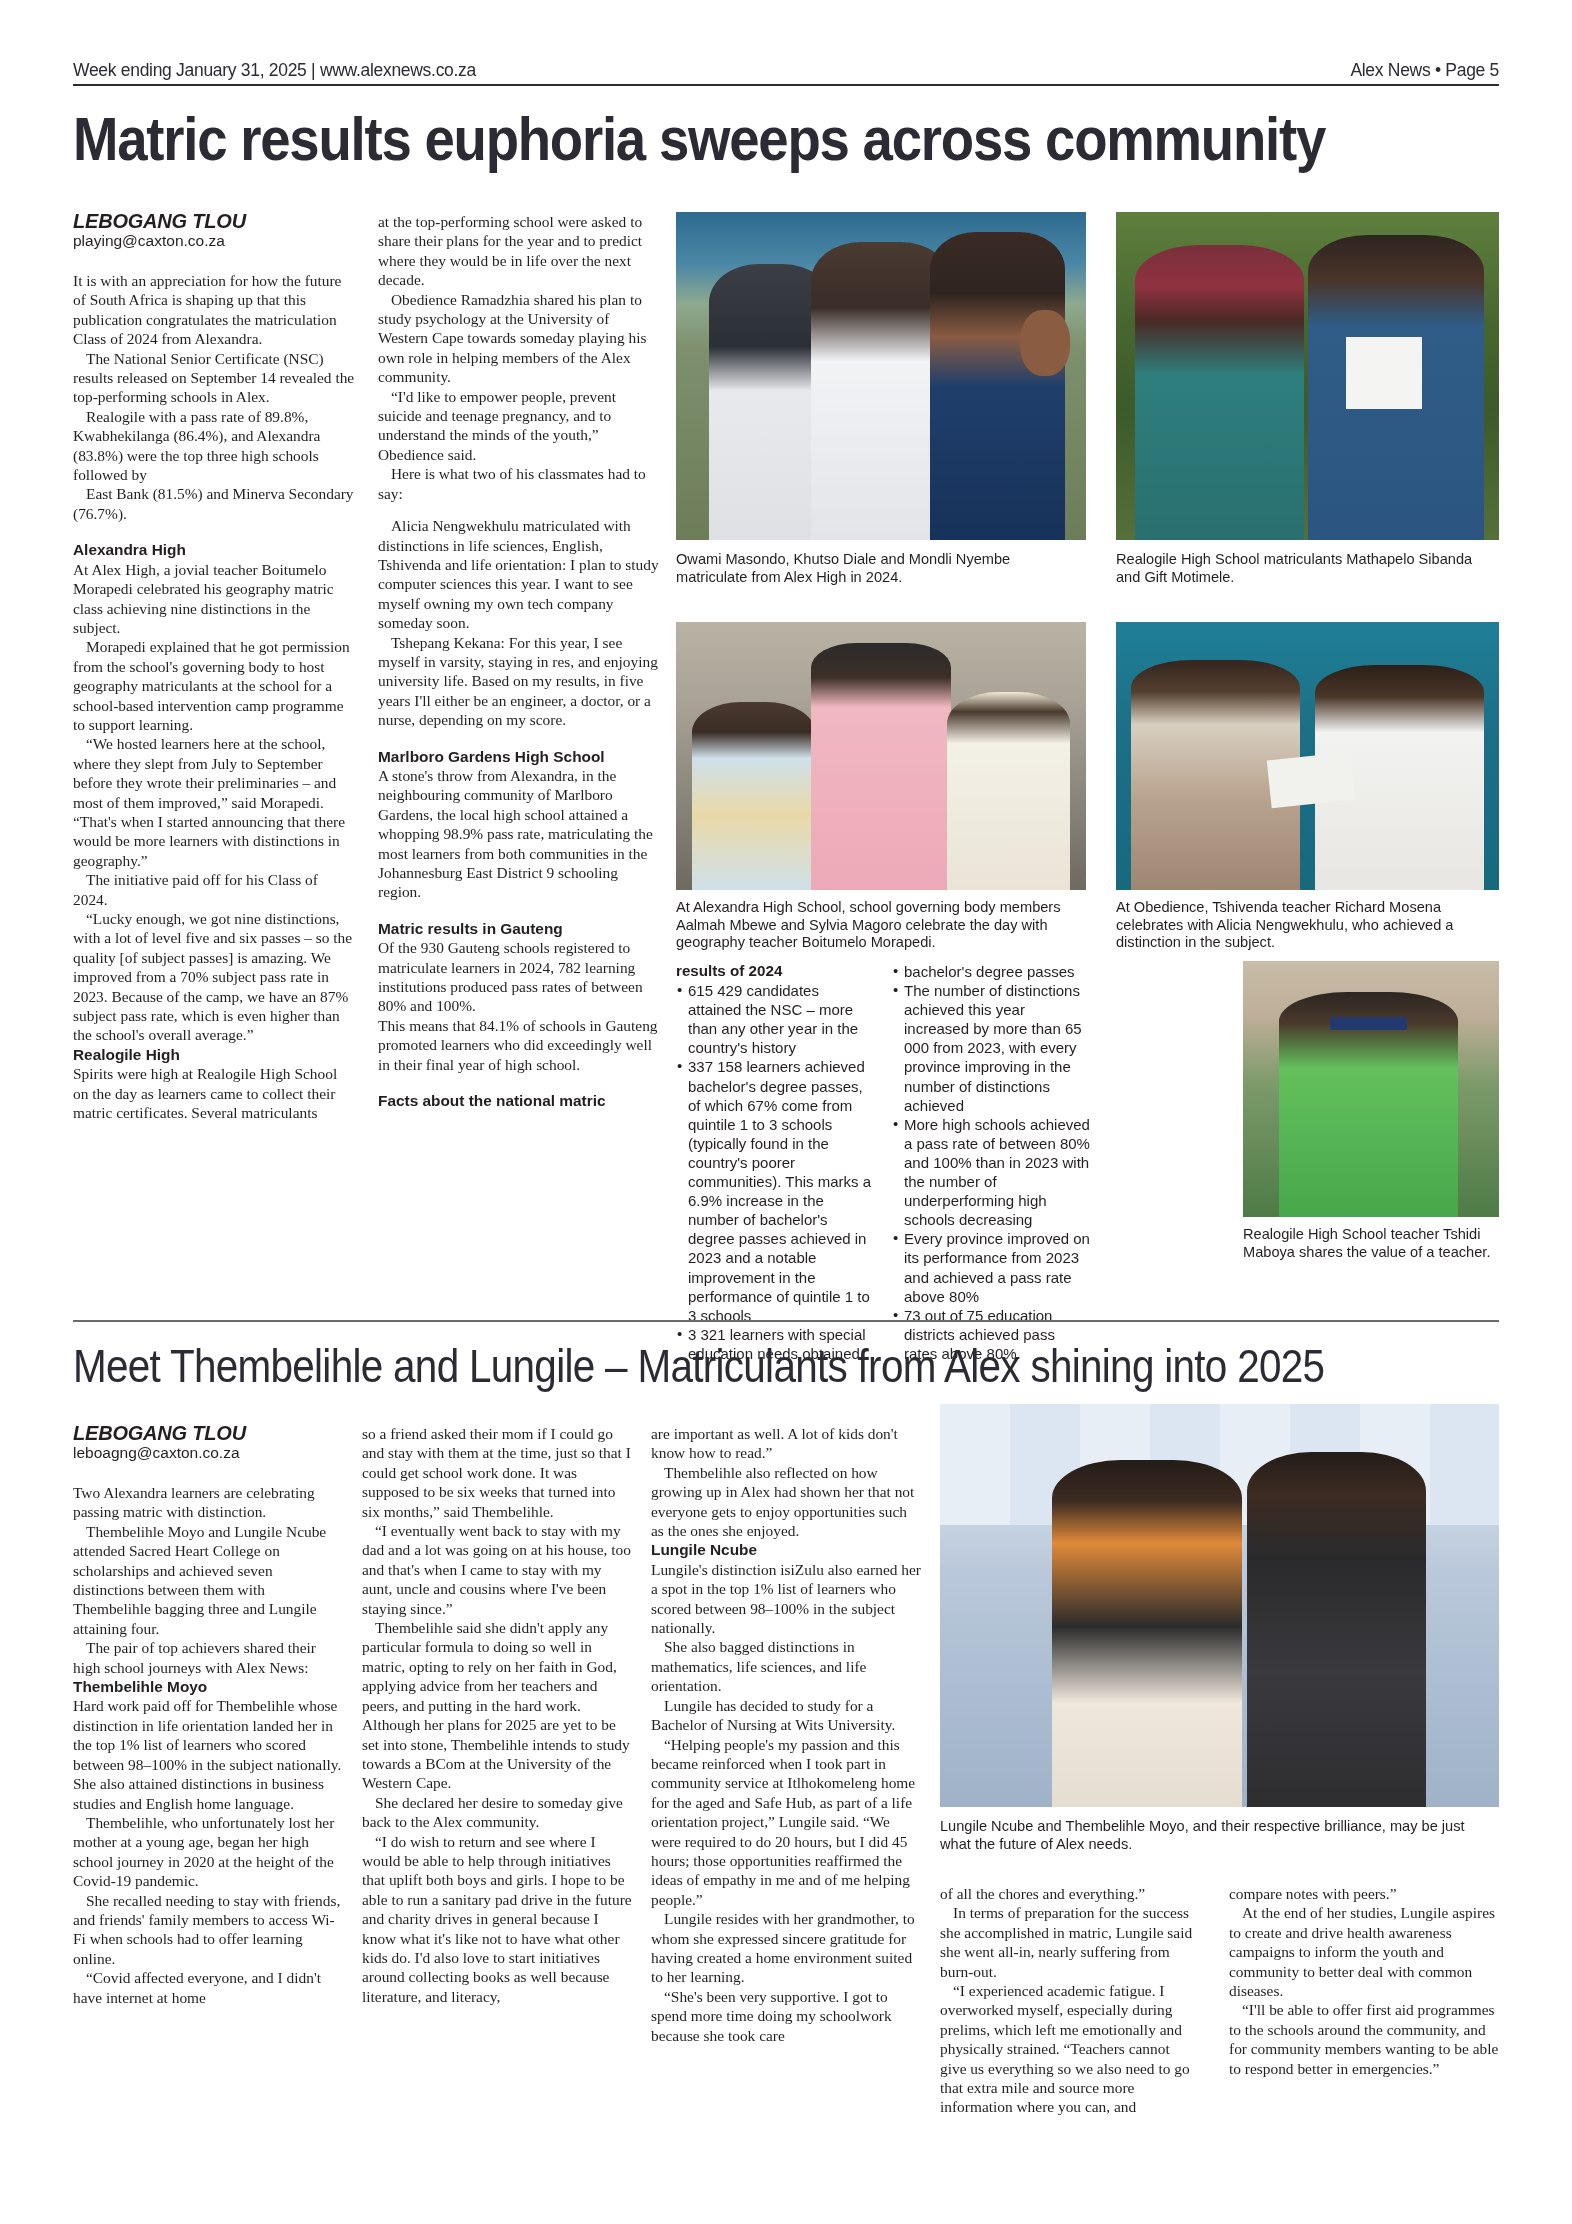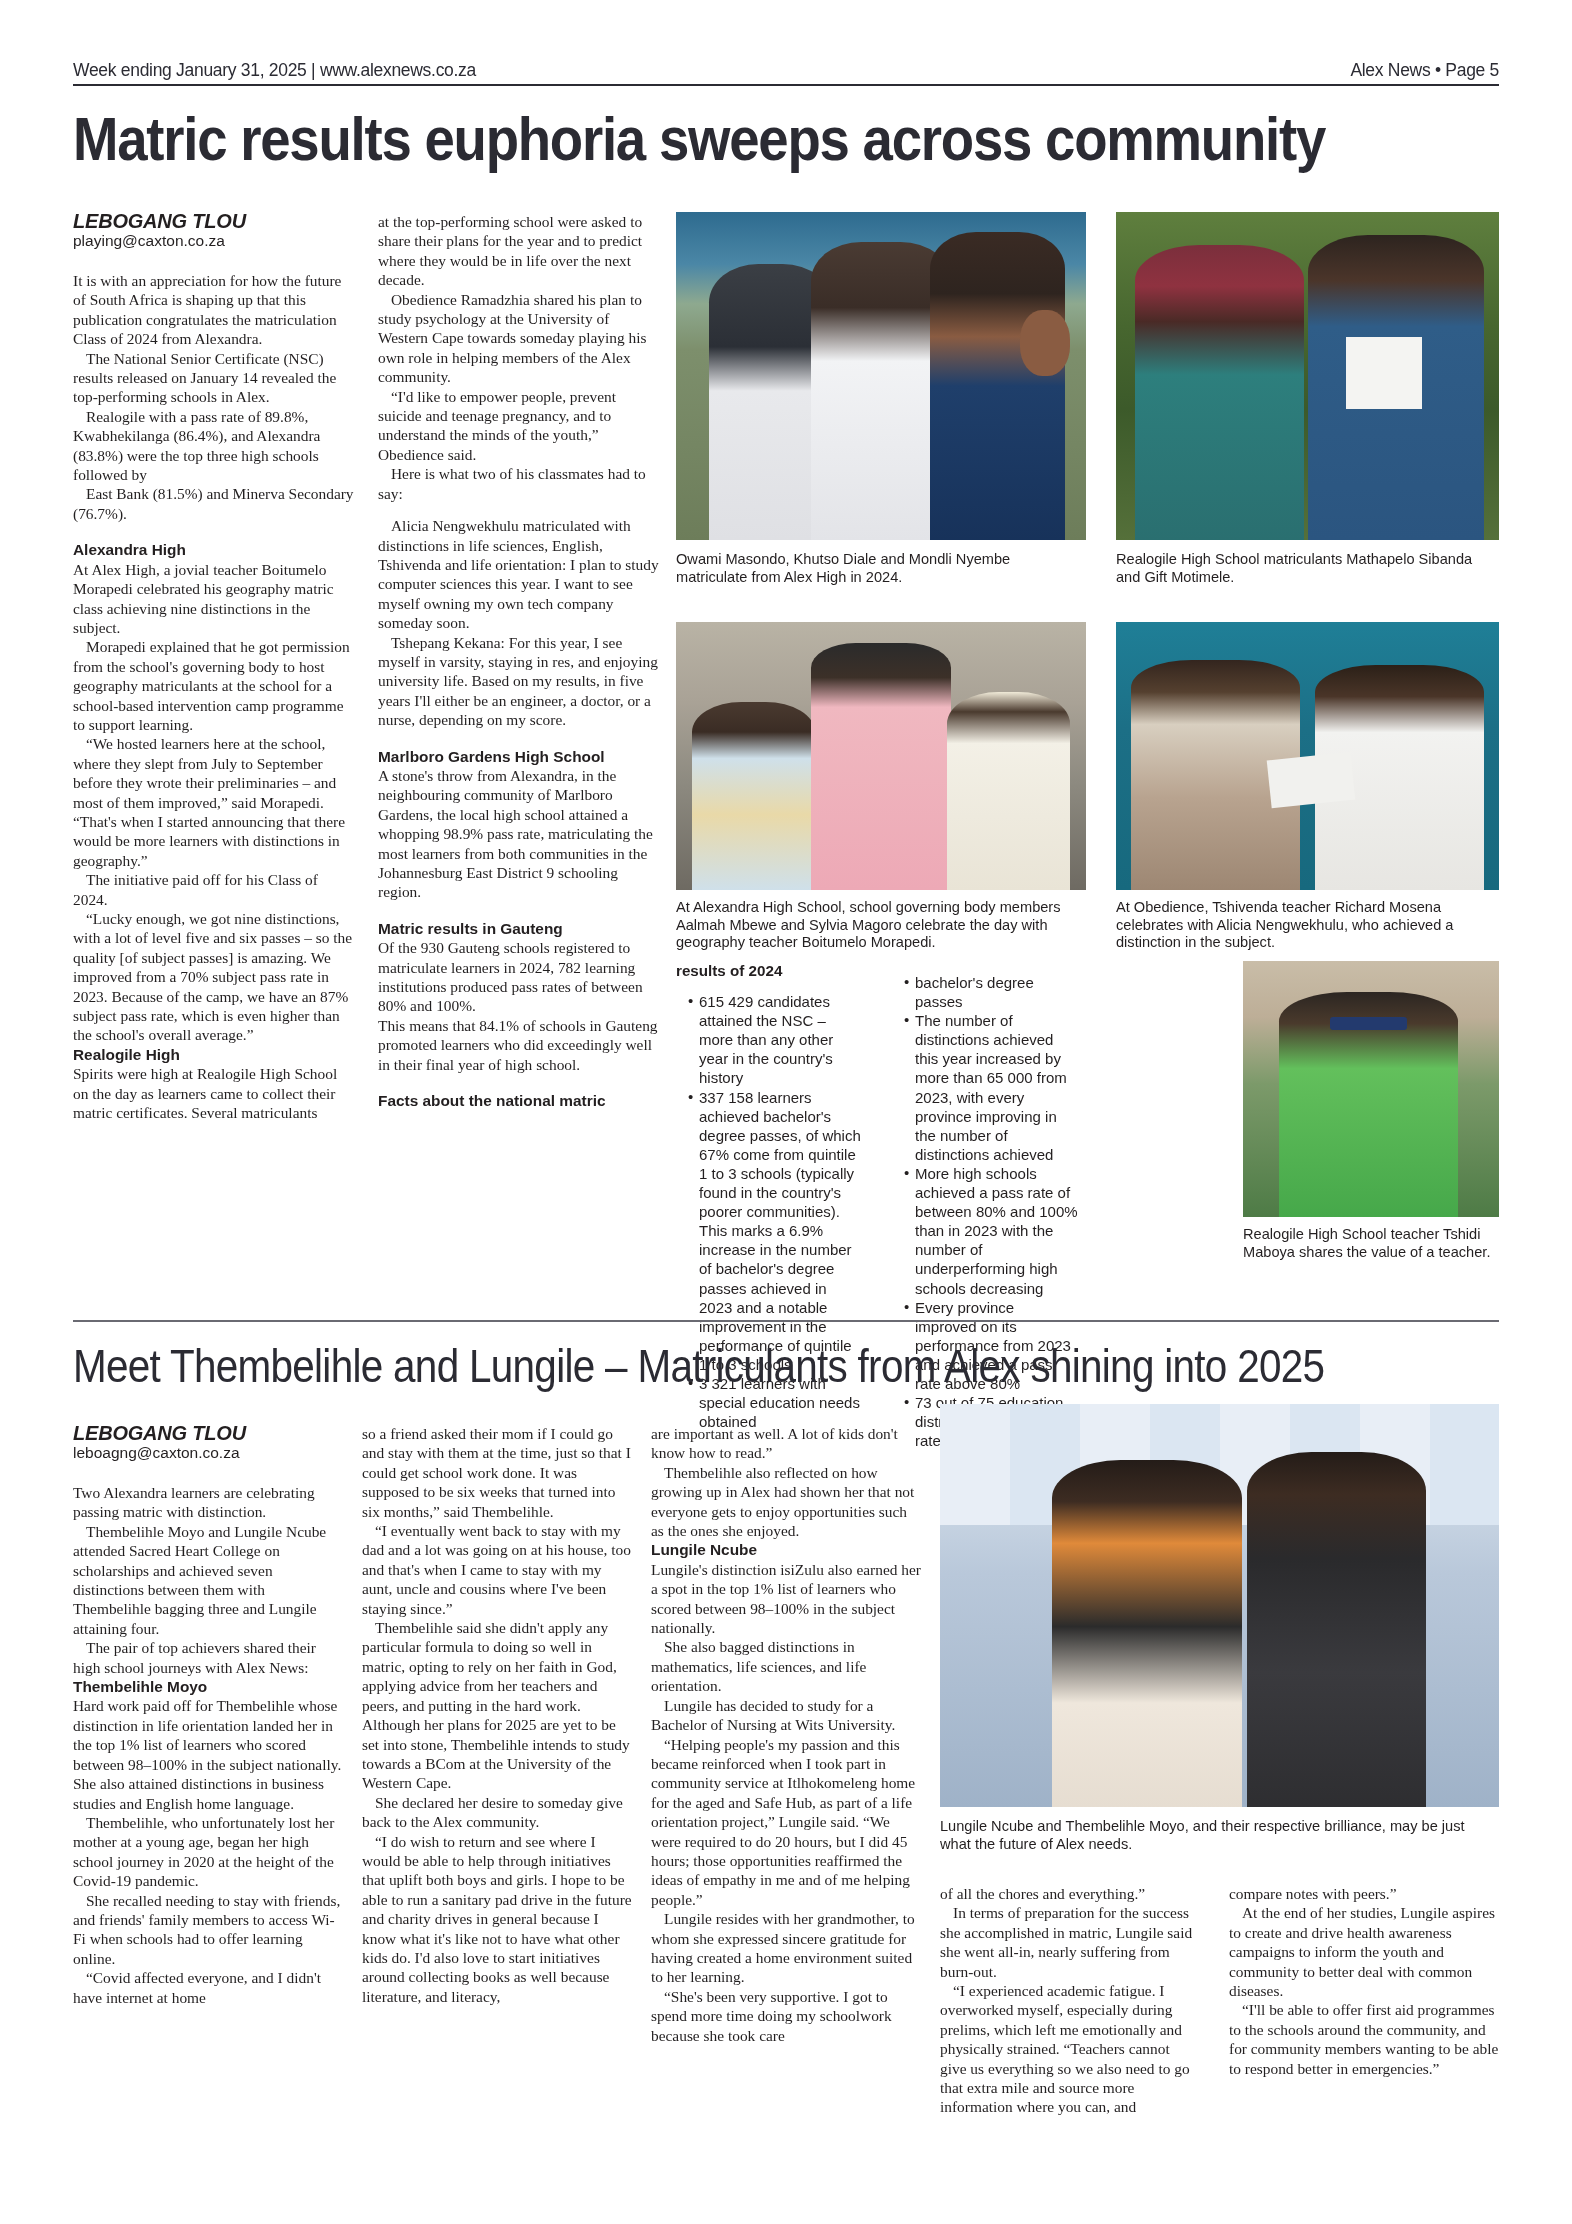--- a/index.html
+++ b/index.html
@@ -128,21 +128,21 @@
     font-size: 15px;
     line-height: 19.1px;
     color: #231f20;
   }
   .bullets .bhead {
     font-weight: 700;
     font-size: 15.2px;
     margin-bottom: 1px;
   }
   .bullets ul {
-    margin: 12px; padding: 0;
+    margin: 1px; padding: 0;
     list-style: none;
   }
   .bullets li {
     padding-left: 11px;
     position: relative;
   }
   .bullets li::before {
     content: "•";
     position: absolute;
     left: 0; top: -1px;
@@ -235,21 +235,21 @@
     <span class="folio-right">Alex News • Page 5</span>
   </div>
   <div class="folio-rule"></div>
 
   <div class="headline" id="headline-1">Matric results euphoria sweeps across community</div>
 
   <div class="col" style="left:73px; top:212px; width:283px;">
     <div class="byline-name">LEBOGANG TLOU</div>
     <div class="byline-mail">playing@caxton.co.za</div>
     <p class="noindent">It is with an appreciation for how the future of South Africa is shaping up that this publication congratulates the matriculation Class of 2024 from Alexandra.</p>
-    <p>The National Senior Certificate (NSC) results released on January 14 revealed the top-performing schools in Alex.</p>
+    <p>The National Senior Certificate (NSC) results released on September 14 revealed the top-performing schools in Alex.</p>
     <p>Realogile with a pass rate of 89.8%, Kwabhekilanga (86.4%), and Alexandra (83.8%) were the top three high schools followed by</p>
     <p>East Bank (81.5%) and Minerva Secondary (76.7%).</p>
     <div class="subhead">Alexandra High</div>
     <p class="noindent">At Alex High, a jovial teacher Boitumelo Morapedi celebrated his geography matric class achieving nine distinctions in the subject.</p>
     <p>Morapedi explained that he got permission from the school's governing body to host geography matriculants at the school for a school-based intervention camp programme to support learning.</p>
     <p>“We hosted learners here at the school, where they slept from July to September before they wrote their preliminaries – and most of them improved,” said Morapedi. “That's when I started announcing that there would be more learners with distinctions in geography.”</p>
     <p>The initiative paid off for his Class of 2024.</p>
     <p>“Lucky enough, we got nine distinctions, with a lot of level five and six passes – so the quality [of subject passes] is amazing. We improved from a 70% subject pass rate in 2023. Because of the camp, we have an 87% subject pass rate, which is even higher than the school's overall average.”</p>
     <div class="subhead tight">Realogile High</div>
     <p class="noindent">Spirits were high at Realogile High School on the day as learners came to collect their matric certificates. Several matriculants</p>

